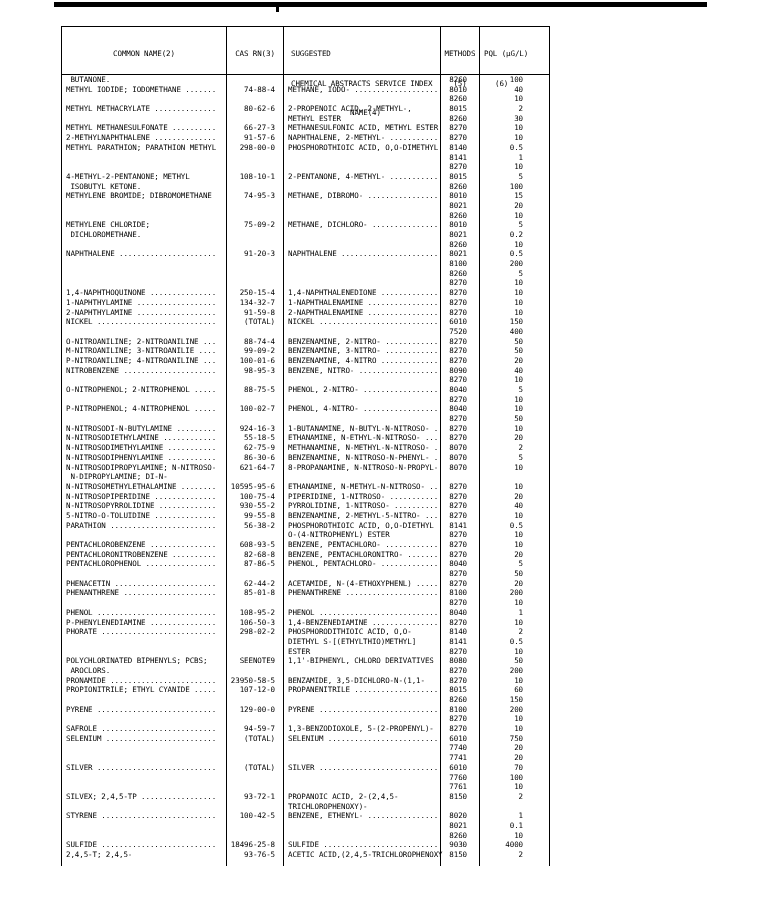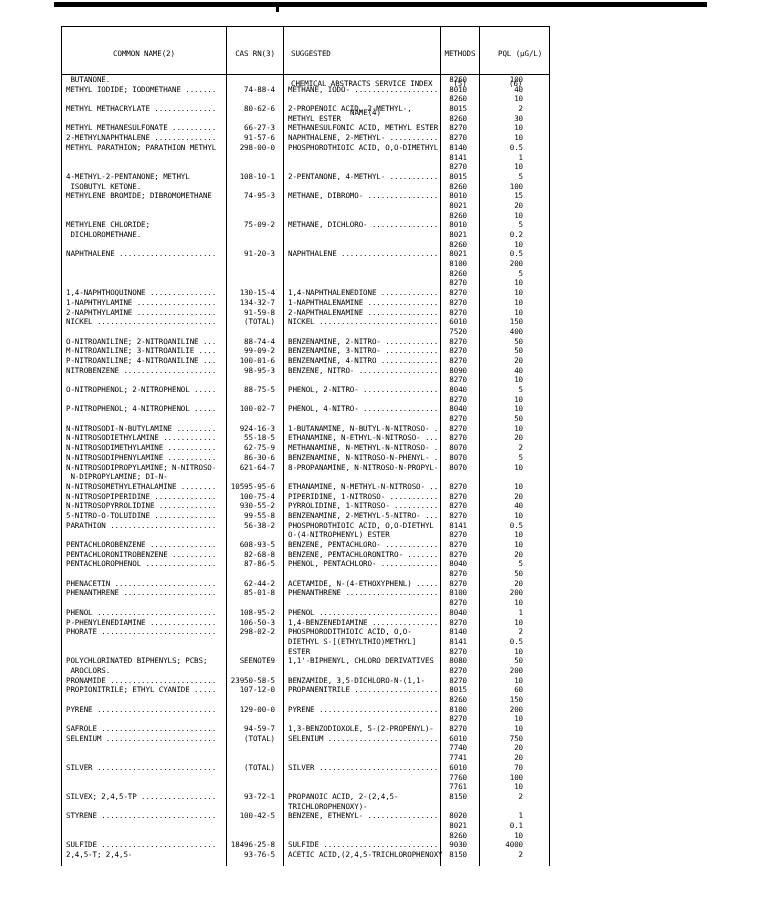--- a/index.html
+++ b/index.html
@@ -16,21 +16,21 @@
     position:absolute; left:61px; top:26px; width:487px;
     border-top:1px solid #000; border-left:1px solid #000; border-right:1px solid #000;
     font-size:7.5px; font-weight:400; letter-spacing:-0.1px;
   }
   .hdr { display:grid; grid-template-columns:164px 57px 157px 39px 70px; height:47px; border-bottom:1px solid #000; }
   .hdr > div { box-sizing:border-box; border-left:1px solid #000; padding-top:3px; line-height:9.7px; white-space:pre; overflow:visible; }
   .hdr > div:first-child { border-left:none; }
   .h-center { text-align:center; }
   .h-name { padding-left:7px; }
   .h-name .nm3 { text-align:center; }
-  .h-pql { padding-left:18px; }
+  .h-pql { padding-left:4px; }
   .h-pql .p2 { padding-left:11px; }
 
   .tbody .row { display:grid; grid-template-columns:164px 57px 157px 39px 70px; height:9.7px; }
   .cell { box-sizing:border-box; border-left:1px solid #000; line-height:9.7px; white-space:pre; overflow:visible; }
   .cell.c1 { border-left:none; padding-left:4px; }
   .cell.c2 { text-align:right; padding-right:8px; }
   .cell.c3 { padding-left:4px; }
   .cell.c4 { text-align:right; padding-right:12px; }
   .cell.c5 { text-align:right; padding-right:26px; }
   .tail { display:grid; grid-template-columns:164px 57px 157px 39px 70px; height:6px; }
@@ -238,21 +238,21 @@
   <div class="row">
     <div class="cell c1"></div>
     <div class="cell c2"></div>
     <div class="cell c3"></div>
     <div class="cell c4">8270</div>
     <div class="cell c5">10</div>
   </div>
 
   <div class="row">
     <div class="cell c1">1,4-NAPHTHOQUINONE ...............</div>
-    <div class="cell c2">130-15-4</div>
+    <div class="cell c2">250-15-4</div>
     <div class="cell c3">1,4-NAPHTHALENEDIONE .............</div>
     <div class="cell c4">8270</div>
     <div class="cell c5">10</div>
   </div>
 
   <div class="row">
     <div class="cell c1">1-NAPHTHYLAMINE ..................</div>
     <div class="cell c2">134-32-7</div>
     <div class="cell c3">1-NAPHTHALENAMINE ................</div>
     <div class="cell c4">8270</div>

